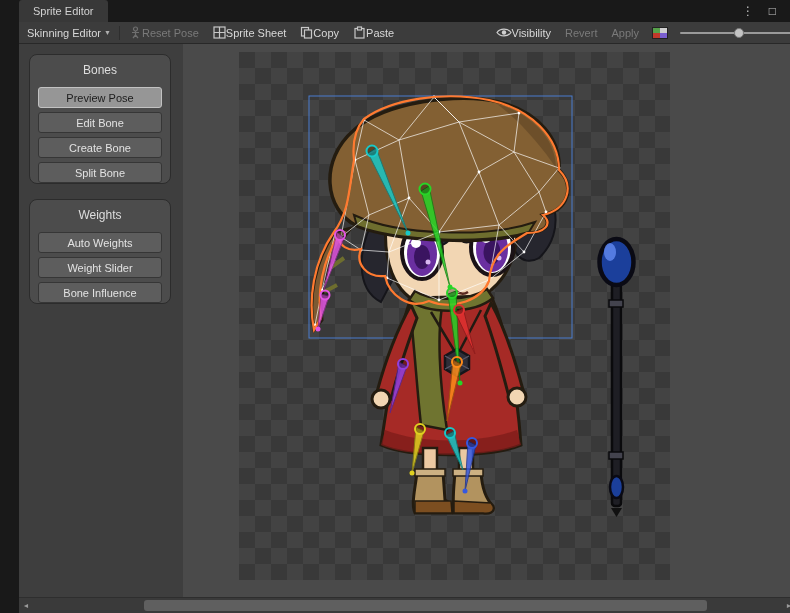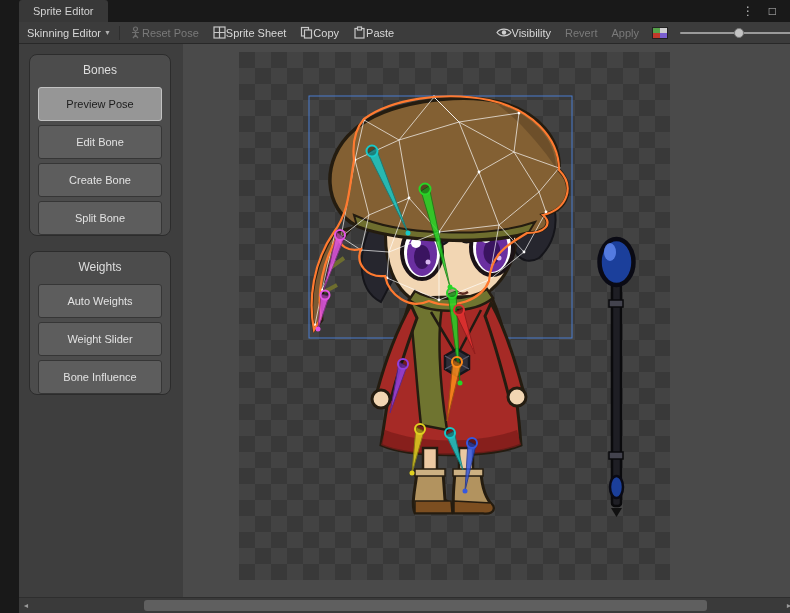--- a/index.html
+++ b/index.html
@@ -32,21 +32,21 @@
   .zoom-slider .handle { position:absolute; top:6px; width:10px; height:10px; border-radius:50%;
                          background:#c4c4c4; border:1px solid #7a7a7a; margin-left:-5px; }
   .corner-arrow { font-size:8px; color:#909090; padding:0 5px 0 2px; }
 
   
   .sidebar { position:absolute; left:0; top:44px; width:164px; bottom:16px; background:#3e3e3e; }
   .panel { margin:10px 12px 0 10px; background:#4c4c4c; border:1px solid #2c2c2c; border-radius:8px;
            padding:5px 8px 0; }
   .panel + .panel { margin-top:15px; }
   .panel-title { text-align:center; font-size:12px; color:#dedede; padding:3px 0 6px; }
-  .tool-btn { display:block; width:100%; margin-top:4px; height:34px; background:#5d5d5d;
+  .tool-btn { display:block; width:100%; margin-top:4px; height:21px; background:#5d5d5d;
               border:1px solid #363636; border-radius:3px; color:#e2e2e2; font-size:11px;
               font-family:inherit; cursor:default; }
   .tool-btn.active { background:#969696; border-color:#c2c2c2; color:#1c1c1c; }
 
   
   .canvas { position:absolute; left:164px; top:44px; width:613px; height:553px; background:#4a4a4a; overflow:hidden; }
   .checker { position:absolute; left:56px; top:8px; width:431px; height:528px; background-color:#393939;
     background-image:
       linear-gradient(45deg,#434343 25%,transparent 25%,transparent 75%,#434343 75%),
       linear-gradient(45deg,#434343 25%,transparent 25%,transparent 75%,#434343 75%);

